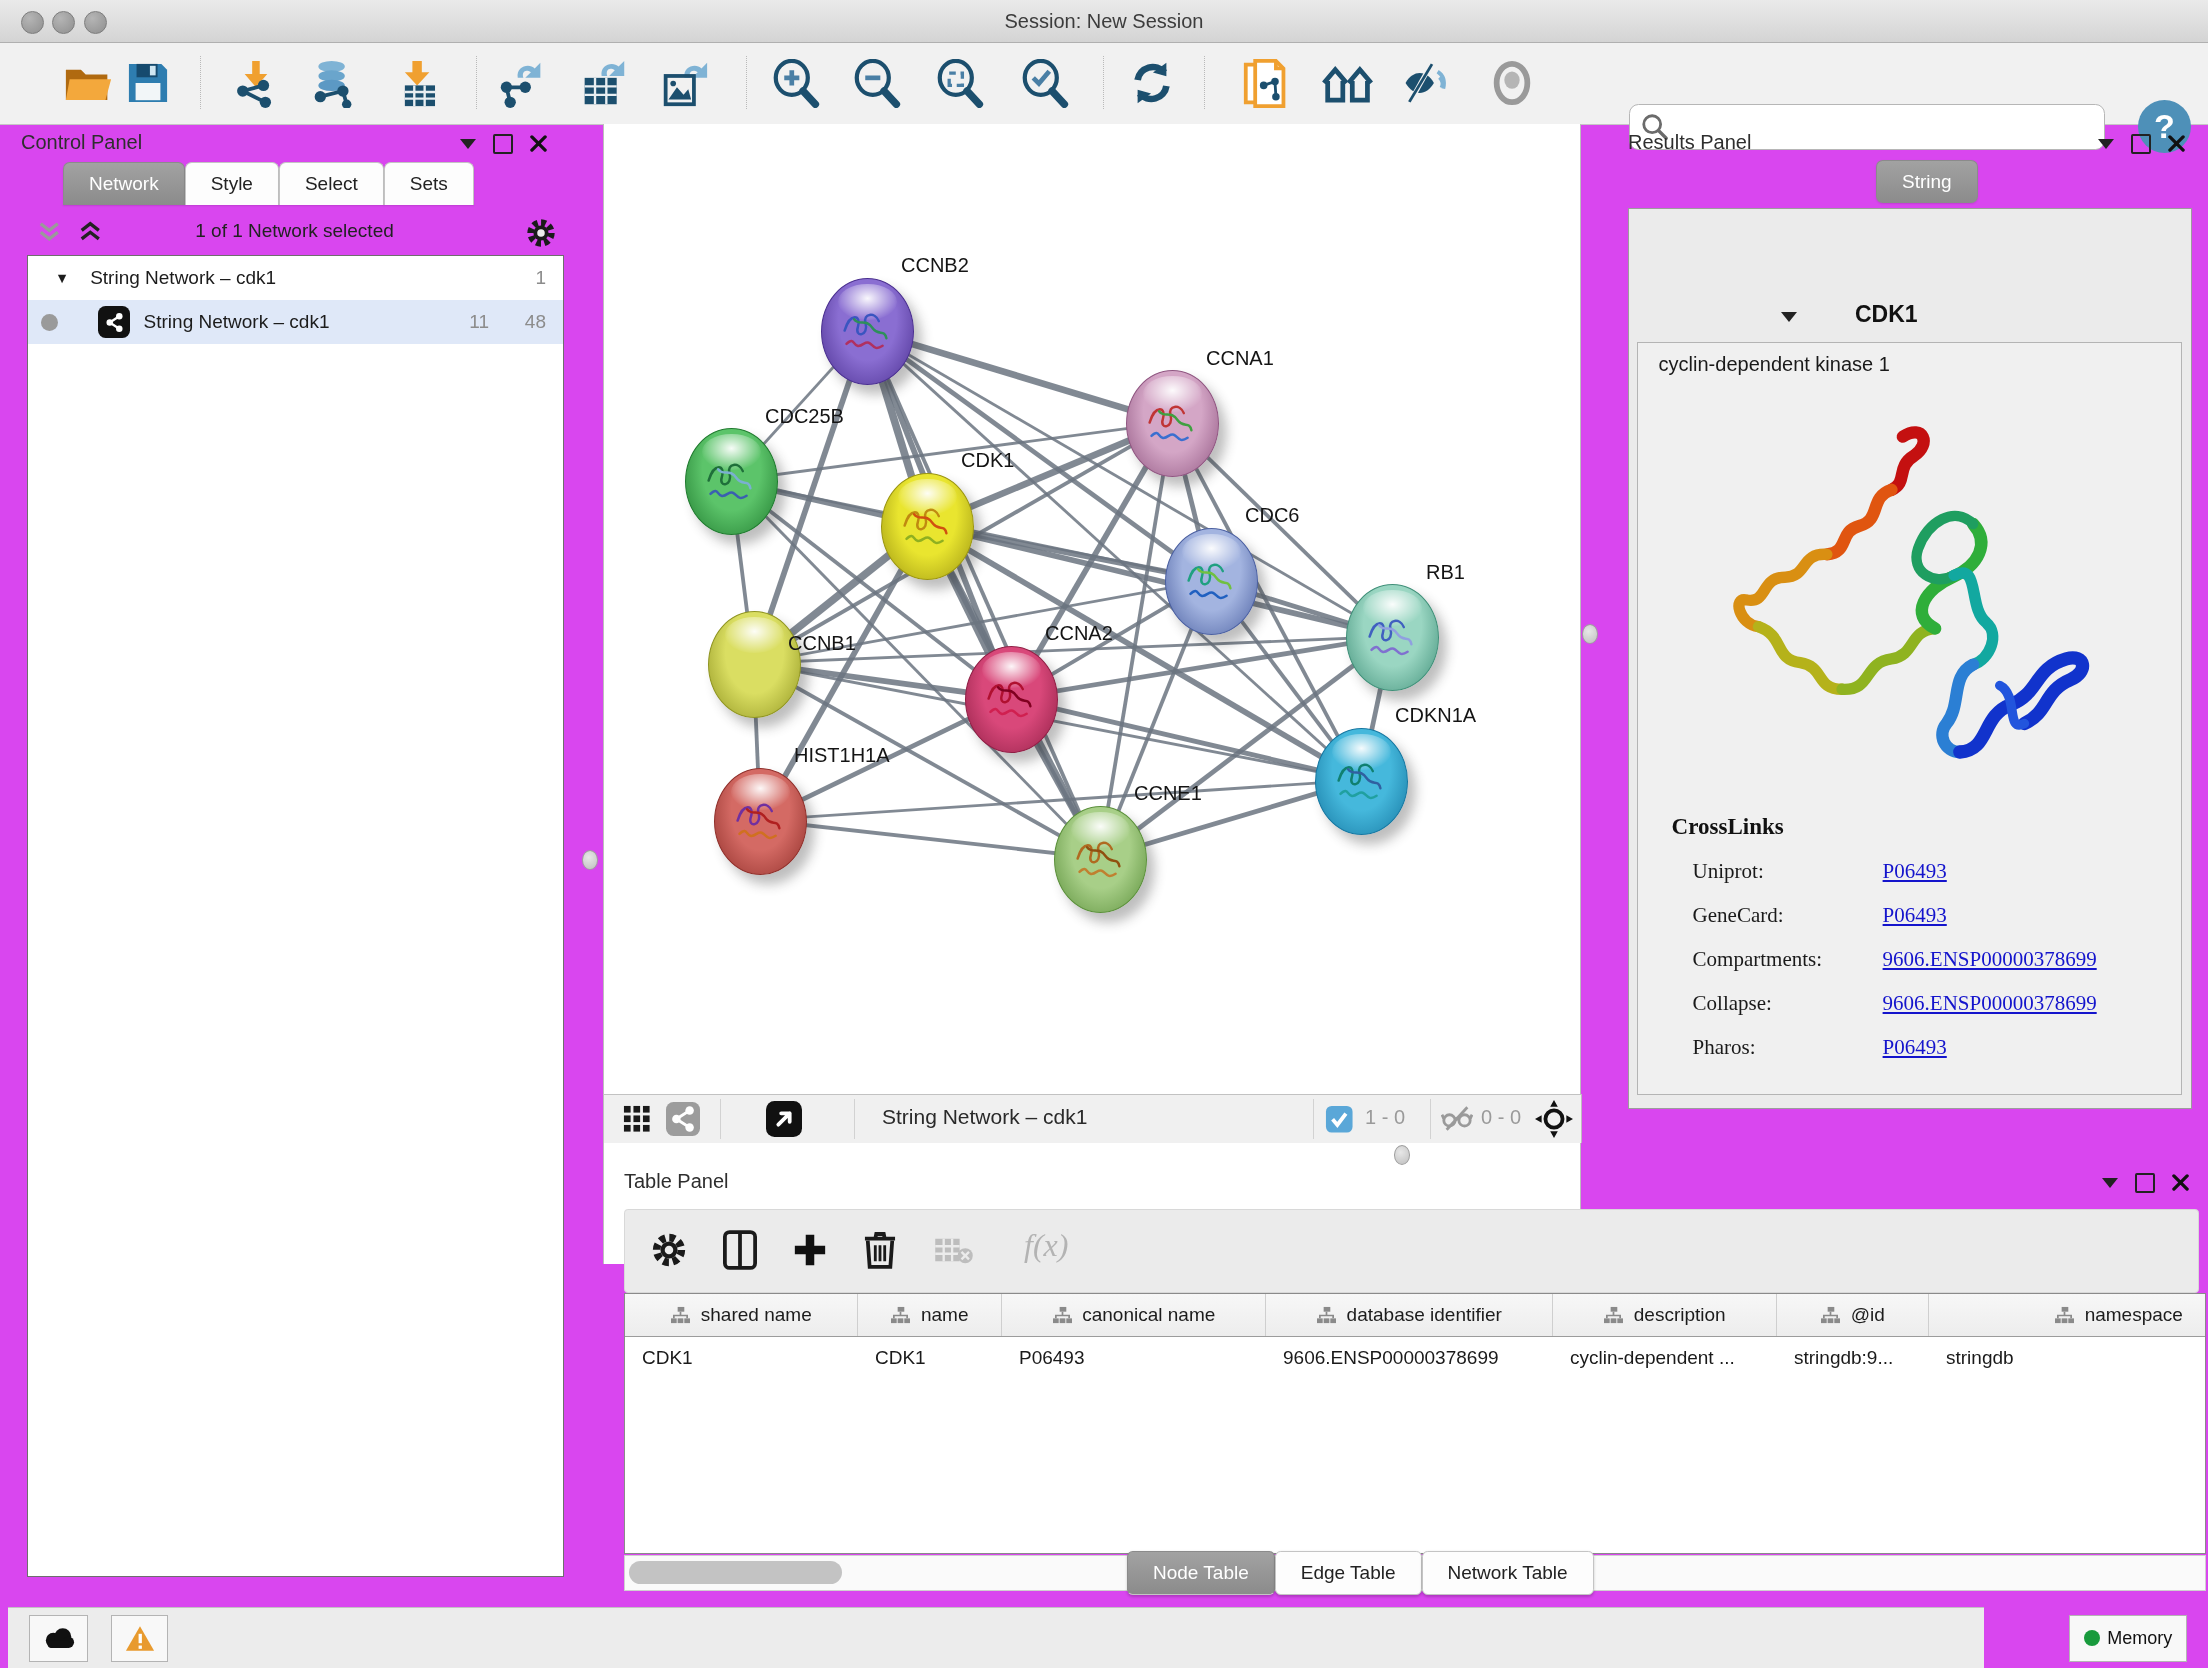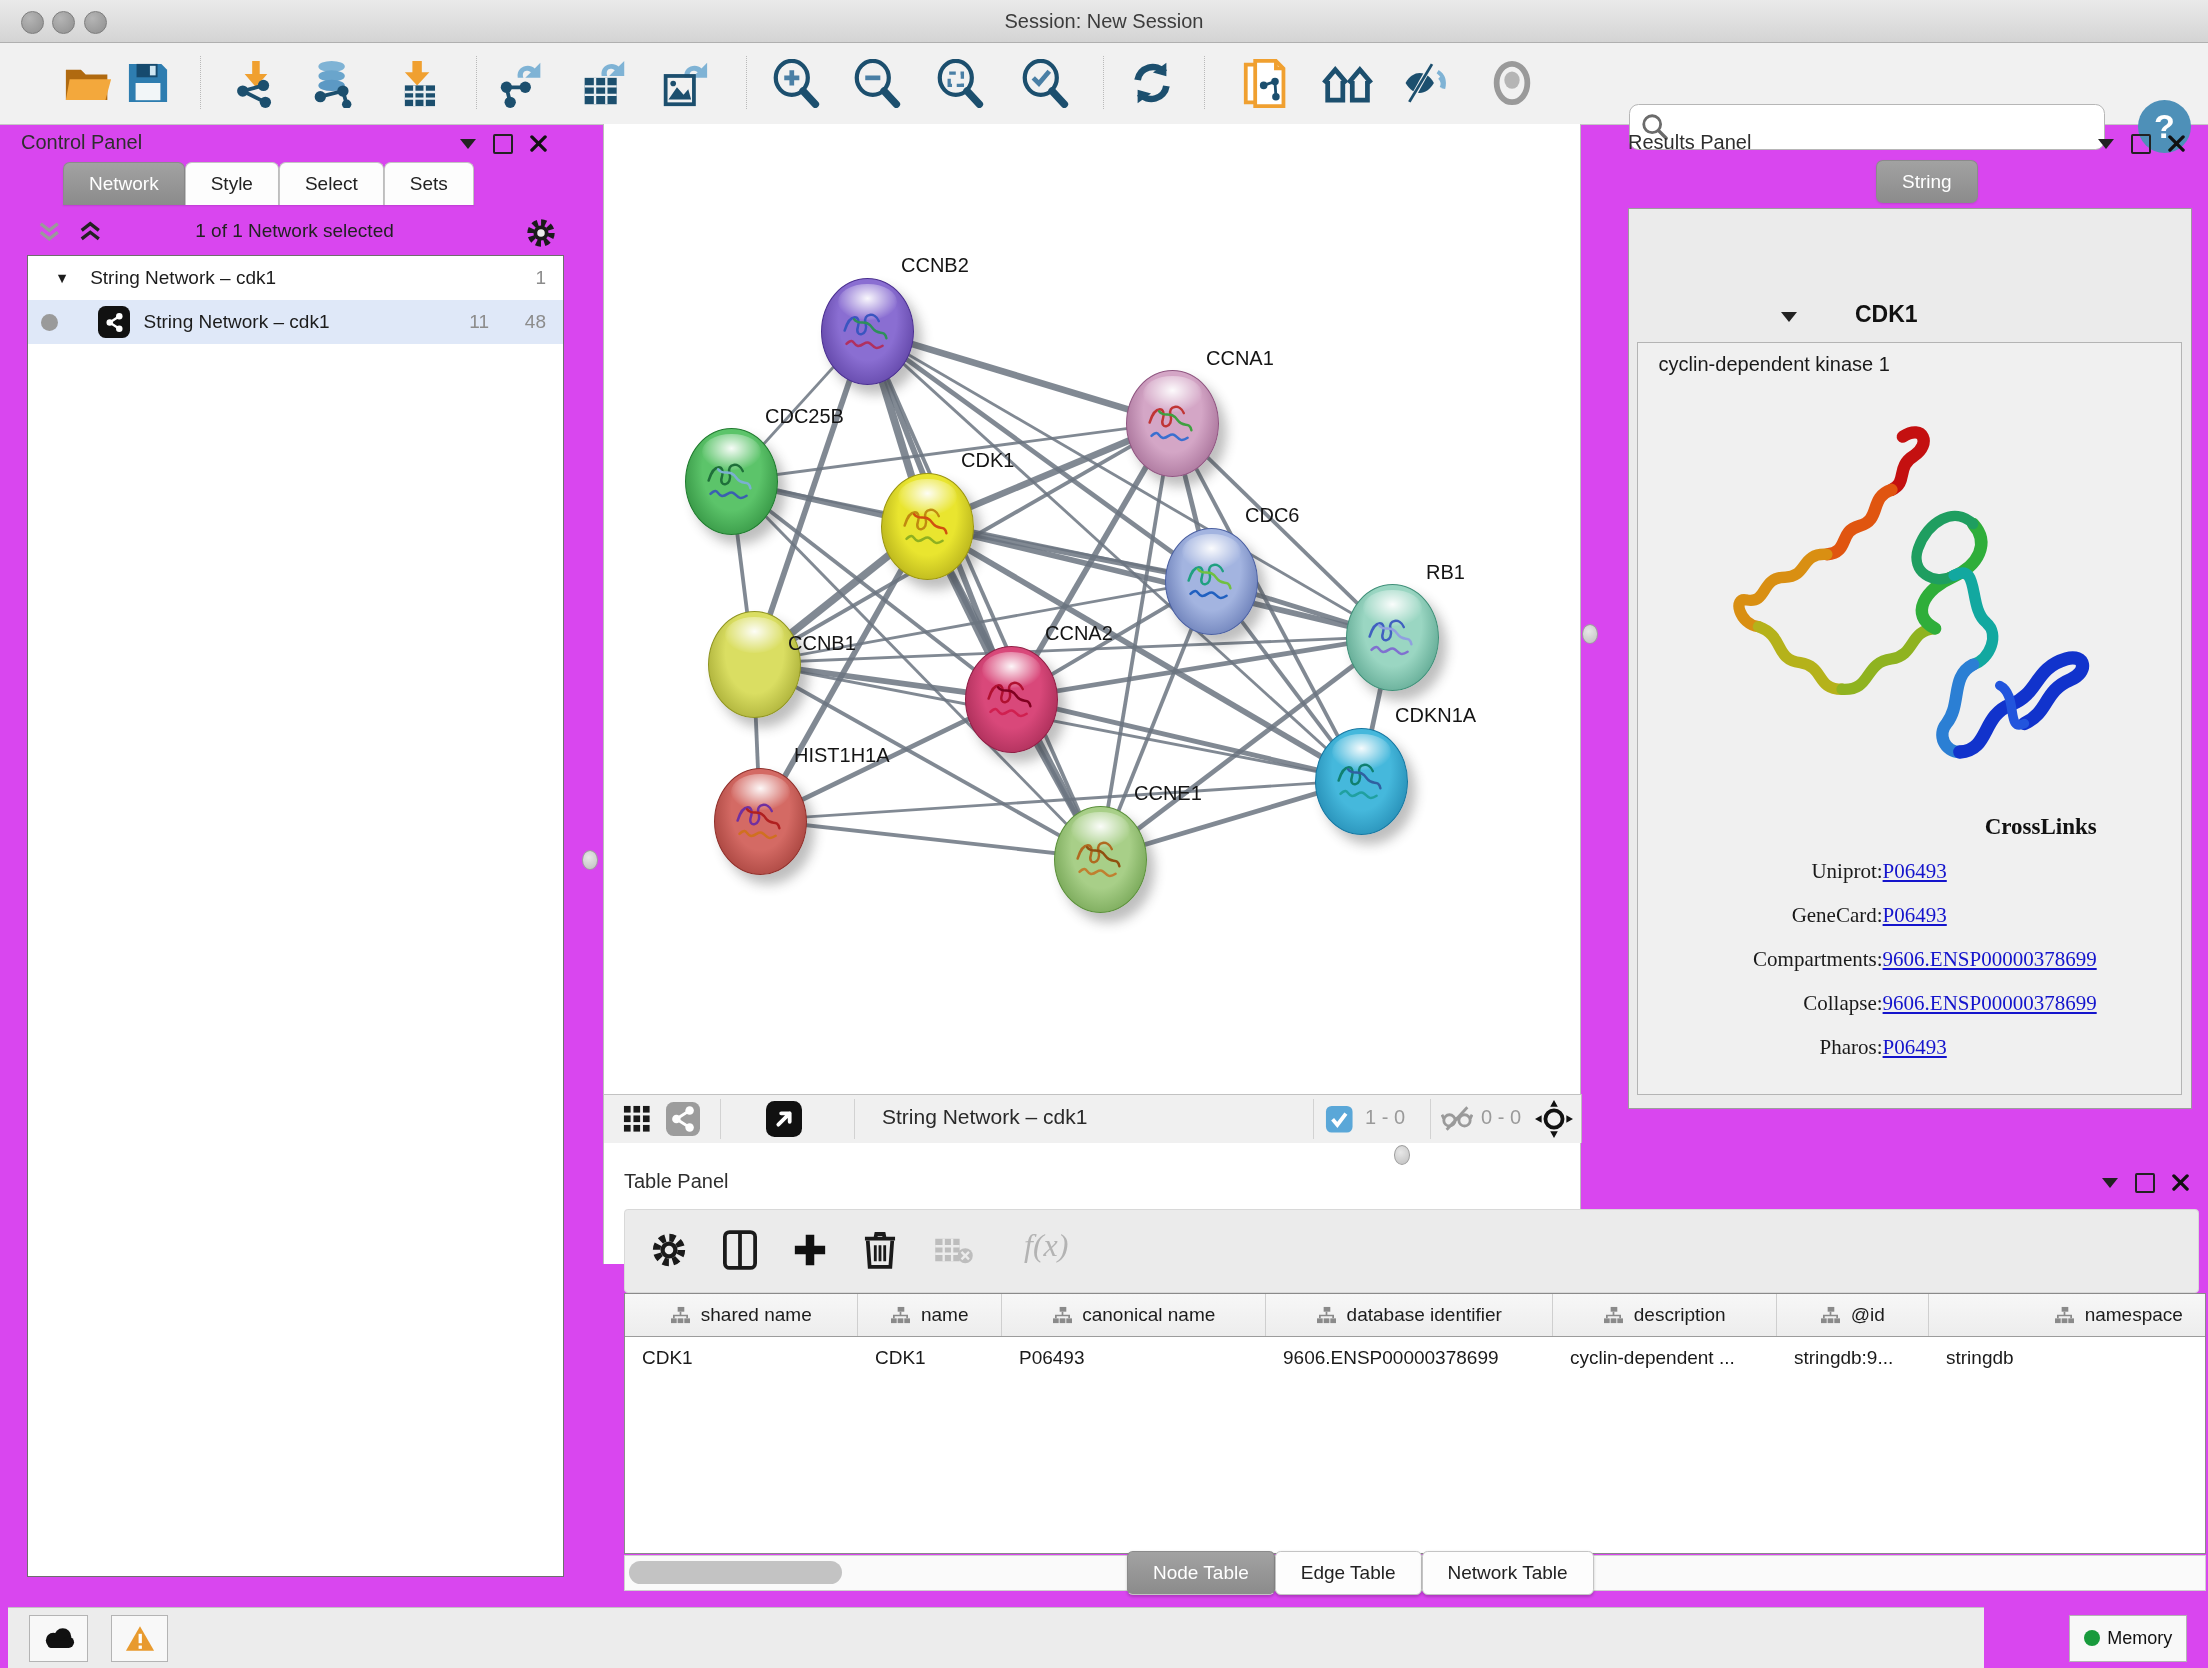--- a/index.html
+++ b/index.html
@@ -63,21 +63,21 @@
   .ntsep{position:absolute;top:3.8px;height:40px;border-left:1px solid #d2d2d2;}
   #net-title{position:absolute;left:278px;top:9.5px;font-size:21px;color:#2a2a2a;}
   .ntcount{position:absolute;top:10.5px;font-size:20px;color:#9a9a9a;}
   .ntbtn{position:absolute;top:4.8px;width:40px;height:38px;display:flex;align-items:center;justify-content:center;}
 
   
   .split-dot{position:absolute;width:14.3px;height:18px;border-radius:50%;
     background:radial-gradient(circle at 40% 35%,#e7e7e7,#bfbfbf);border:1px solid #9e9e9e;}
 
   
-  #results-panel{position:absolute;left:1613px;top:124px;width:595px;height:1033px;text-align:right;}
+  #results-panel{position:absolute;left:1613px;top:124px;width:595px;height:1033px;}
   #rp-title{position:absolute;left:15px;top:6.7px;}
   #rp-tab{position:absolute;left:263px;top:36px;}
   #rp-box{position:absolute;left:15px;top:84px;width:562px;height:899px;background:#ebebeb;border:1.9px solid #9c9c9c;}
   #rp-buttons{height:84px;border-bottom:1.9px solid #9c9c9c;display:flex;align-items:center;justify-content:center;gap:27px;}
   .rp-btn{background:#fdfdfd;border:1px solid #bdbdbd;border-radius:7.6px;height:46px;line-height:46px;
     padding:0 34px;font-size:20px;color:#1a1a1a;box-shadow:0 1px 1.9px rgba(0,0,0,.15);}
   #rp-generow{position:absolute;left:0;top:88px;width:100%;height:44px;}
   #rp-gene-tri{position:absolute;left:152px;top:15px;}
   #rp-gene{position:absolute;left:226px;top:3.8px;font-size:23px;font-weight:bold;color:#111;}
   #rp-inner{position:absolute;left:7.6px;top:133px;width:543px;height:751px;background:#f0f0f0;border:1px solid #b4b4b4;}

